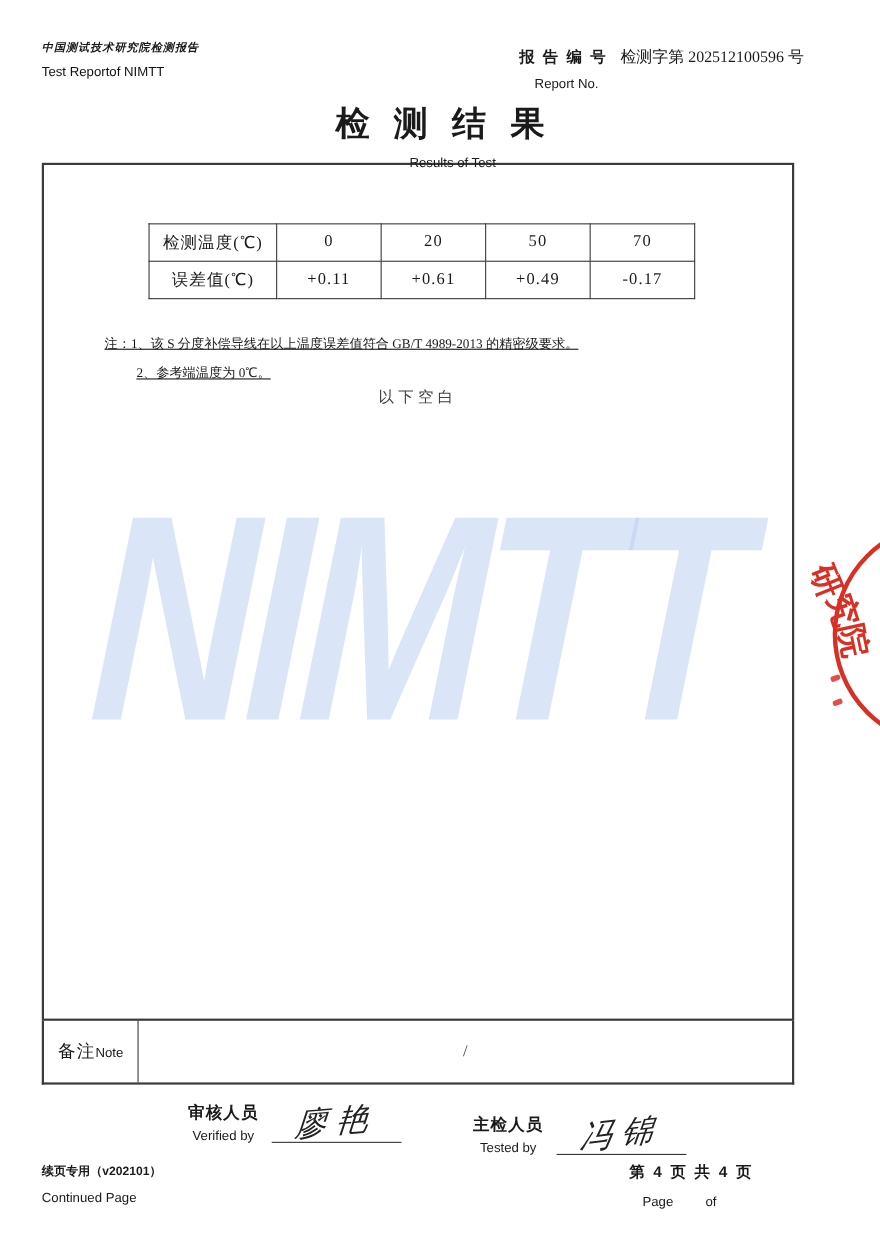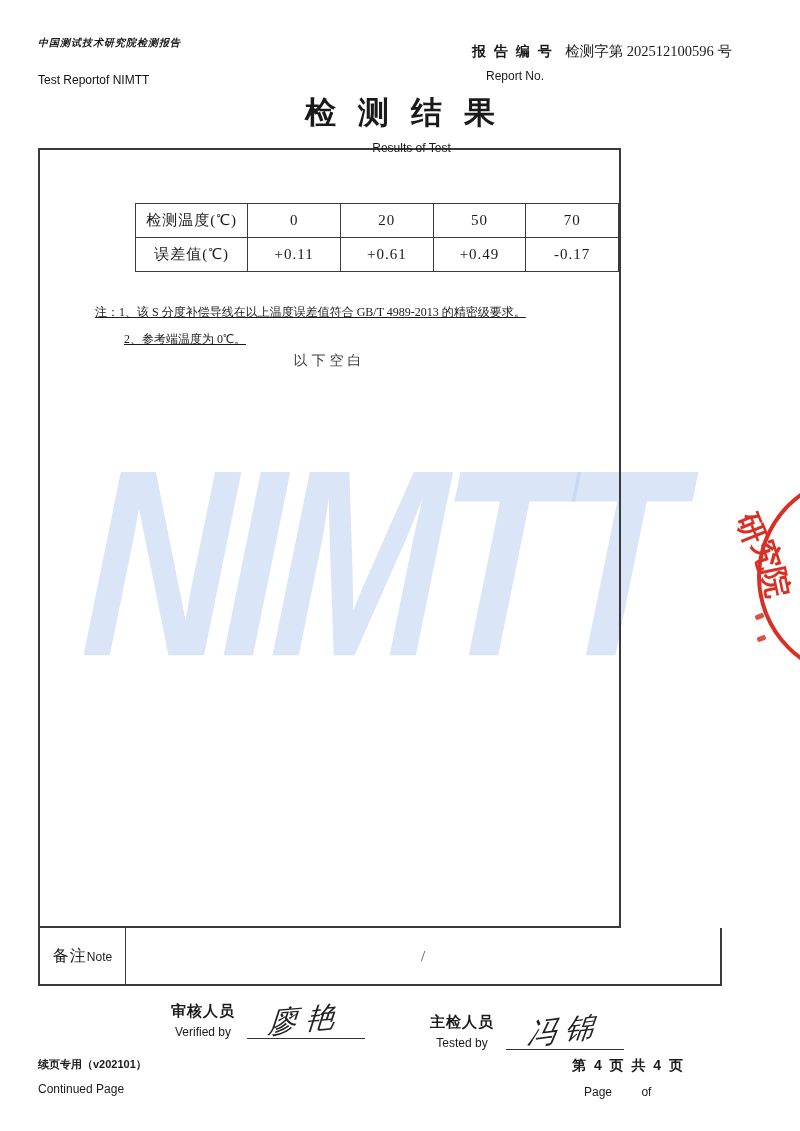--- a/index.html
+++ b/index.html
@@ -15,47 +15,47 @@
     margin: 0 auto;
   }
   
   .hdr-left { position: absolute; left: 38px; top: 36px; z-index: 2; }
   .hdr-left .zh {
     font-family: "Liberation Sans", sans-serif;
     font-weight: bold; font-size: 10px; letter-spacing: 1px; font-style: italic;
   }
   .hdr-left .en {
     font-family: "Liberation Sans", sans-serif;
-    font-size: 12px; margin-top: 23px; color: #111;
+    font-size: 12px; margin-top: 8px; color: #111;
   }
   .hdr-right { position: absolute; left: 472px; top: 42px; z-index: 2; }
   .hdr-right .line1 { font-size: 14px; white-space: nowrap; }
   .hdr-right .label-zh {
-    font-family: Liberation Sans, sans-serif;
+    font-family: Liberation Serif, serif;
     font-weight: bold; letter-spacing: 2px; margin-right: 8px;
   }
   .hdr-right .value { font-family: "Liberation Serif", serif; font-size: 14.5px; }
   .hdr-right .en {
     font-family: "Liberation Sans", sans-serif;
     font-size: 12px; margin-top: 8px; margin-left: 14px;
   }
   
   .doc-title { position: absolute; left: 0; top: 92px; width: 100%; text-align: center; z-index: 2; }
   .doc-title .zh {
     font-family: "Liberation Sans", sans-serif;
     font-weight: bold; font-size: 31px; letter-spacing: 22px; margin-left: 22px;
   }
   .doc-title .en {
     font-family: "Liberation Sans", sans-serif;
     font-size: 12px; margin-top: 7px; padding-left: 23px;
   }
   
   .main-box {
     position: absolute; left: 38px; top: 148px;
-    width: 583px; height: 780px;
+    width: 684px; height: 780px;
     border: 2px solid #3a3a3a;
     z-index: 1; background: transparent;
   }
   
   .results-table {
     position: absolute; left: 95px; top: 53px;
     border-collapse: collapse;
     font-size: 15px;
   }
   .results-table td {

